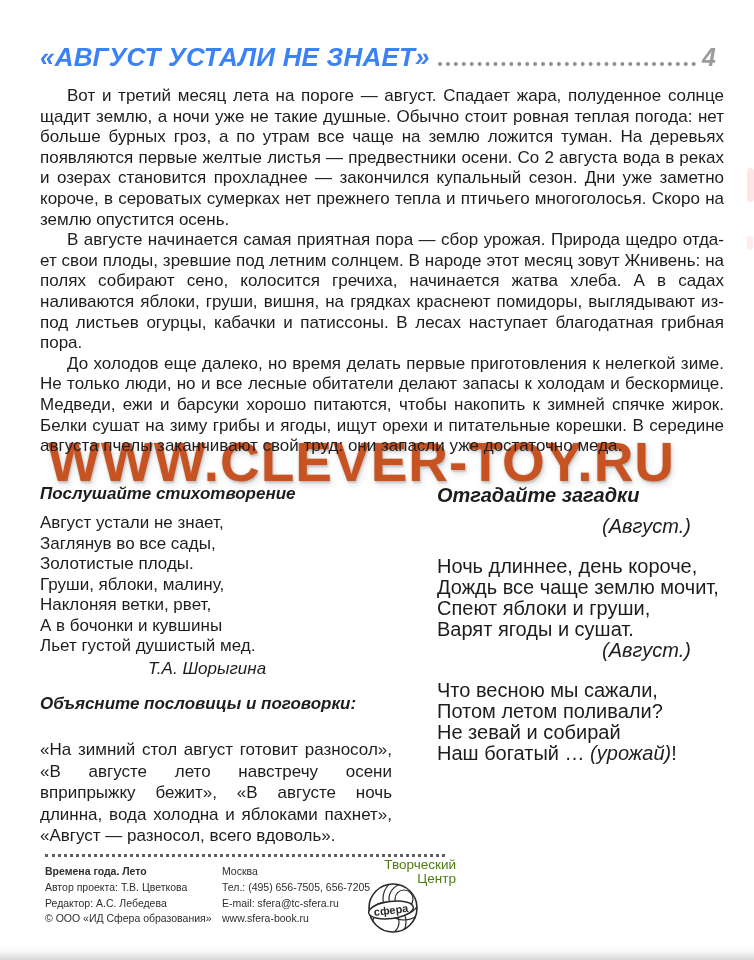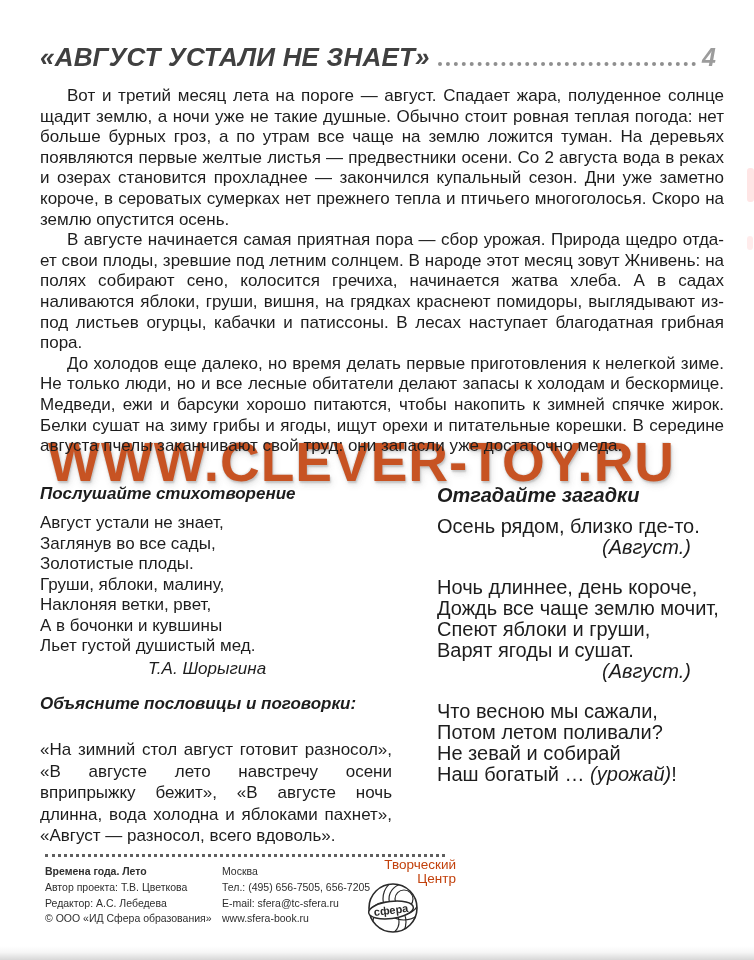--- a/index.html
+++ b/index.html
@@ -8,21 +8,21 @@
   
   .watermark{position:absolute;left:48px;top:430px;width:680px;z-index:0;
              font-size:55px;font-weight:bold;letter-spacing:1px;white-space:nowrap;
              color:#c2410c;opacity:.9;
              text-shadow:1px 2px 2px rgba(150,150,150,.55),
                          -1px -1px 1px rgba(195,195,195,.4),
                          2px 4px 6px rgba(170,170,170,.35);}
   .layer{position:relative;z-index:1;}
   
   .title-row{position:absolute;left:40px;top:42px;width:676px;display:flex;align-items:baseline;}
-  .title{font-size:26px;font-weight:bold;font-style:italic;color:#404040;white-space:nowrap;letter-spacing:.2px;}
+  .title{font-size:26px;font-weight:bold;font-style:italic;color:#3b82f6;white-space:nowrap;letter-spacing:.2px;}
   .leader-dots{flex:1;border-bottom:4px dotted #8f8f8f;margin:0 6px 6px 8px;height:1px;}
   .page-num{font-size:25px;font-weight:bold;font-style:italic;color:#9c9c9c;}
   
   .intro{position:absolute;left:40px;top:86px;width:684px;font-size:17px;line-height:20.6px;text-align:justify;}
   .intro p{margin:0;text-indent:27px;hyphens:manual;}
   
   .col-left{position:absolute;left:40px;top:484px;width:352px;font-size:17px;}
   .col-right{position:absolute;left:437px;top:484px;width:256px;font-size:20px;}
   .heading{font-weight:bold;font-style:italic;margin:0 0 9px 0;white-space:nowrap;}
   .poem-line{line-height:20.5px;white-space:nowrap;}
@@ -33,21 +33,21 @@
   .riddle-line{line-height:21px;white-space:nowrap;}
   .riddle-answer{font-style:italic;text-align:right;line-height:21px;padding-right:2px;}
   .italic{font-style:italic;}
   
   .footer-dots{position:absolute;left:45px;top:854px;width:400px;border-top:3px dotted #5f5f5f;height:0;}
   .footer-col{position:absolute;top:864px;font-size:10.5px;line-height:15.8px;color:#2e2e2e;}
   .footer-col1{left:45px;}
   .footer-col2{left:222px;}
   .footer-bold{font-weight:bold;}
   .logo{position:absolute;left:362px;top:856px;width:102px;height:80px;}
-  .logo-text{position:absolute;right:8px;top:2px;text-align:right;font-size:13.5px;line-height:13.5px;color:#c2410c;}
+  .logo-text{position:absolute;right:8px;top:2px;text-align:right;font-size:13.5px;line-height:13.5px;color:#4d7c0f;}
   .logo-sphere{position:absolute;left:4px;top:22px;}
   
   .bottom-edge{position:absolute;left:0;right:0;bottom:0;height:14px;z-index:2;
     background:linear-gradient(to top, rgba(150,150,150,.38), rgba(190,190,190,.14) 55%, rgba(255,255,255,0));}
   .smudge1{position:absolute;right:0;top:168px;width:7px;height:34px;background:rgba(255,160,160,.28);border-radius:3px;z-index:2;}
   .smudge2{position:absolute;right:1px;top:236px;width:6px;height:14px;background:rgba(255,170,170,.22);border-radius:3px;z-index:2;}
 </style>
 </head>
 <body>
 
@@ -80,21 +80,20 @@
       <div class="poem-author">Т.А. Шорыгина</div>
 
       <div class="heading proverbs-heading">Объясните пословицы и поговорки:</div>
       <p class="proverbs-text">«На зимний стол август готовит разно­сол», «В августе лето навстречу осени вприпрыжку бежит», «В августе ночь длинна, вода холодна и яблоками пахнет», «Август — разносол, всего вдоволь».</p>
     </div>
 
     <div class="col-right">
       <div class="heading">Отгадайте загадки</div>
 
       <div class="riddle">
-        <div class="riddle-line">Осень рядом, близко где-то.</div>
         <div class="riddle-answer">(Август.)</div>
       </div>
 
       <div class="riddle">
         <div class="riddle-line">Ночь длиннее, день короче,</div>
         <div class="riddle-line">Дождь все чаще землю мочит,</div>
         <div class="riddle-line">Спеют яблоки и груши,</div>
         <div class="riddle-line">Варят ягоды и сушат.</div>
         <div class="riddle-answer">(Август.)</div>
       </div>

